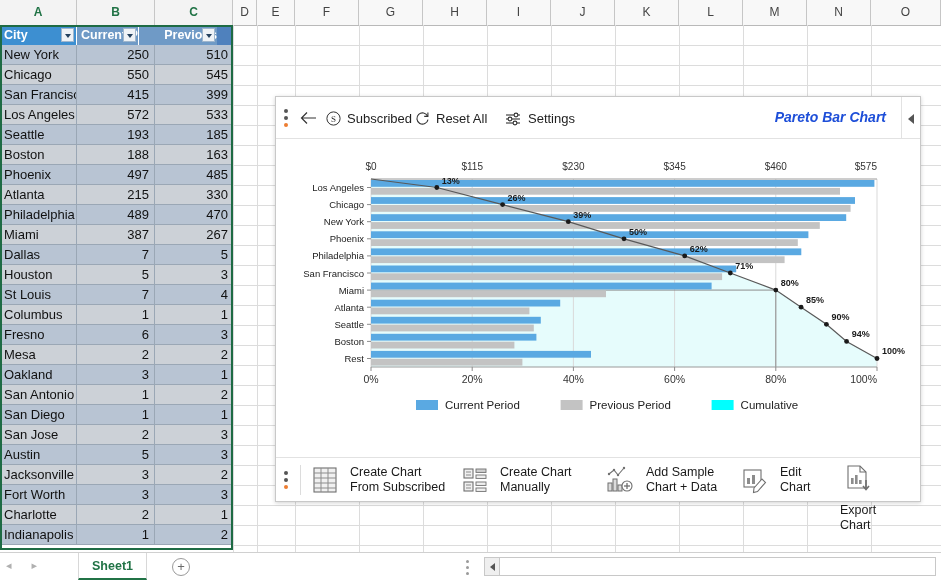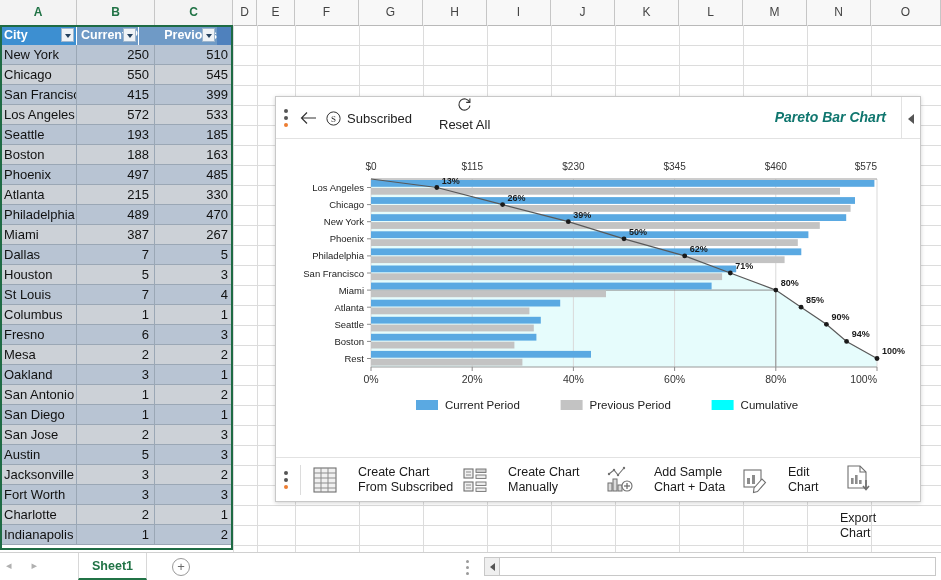--- a/index.html
+++ b/index.html
@@ -67,34 +67,34 @@
   .panel{position:absolute;left:275px;top:96px;width:646px;height:406px;background:#fff;
       border:1px solid #c8c8c8;box-shadow:0 1px 4px rgba(0,0,0,.18);box-sizing:border-box;}
   .panel-top{position:relative;height:42px;border-bottom:1px solid #e2e2e2;box-sizing:border-box;}
   .grip{position:absolute;left:8px;top:12px;width:4px;}
   .grip i{display:block;width:4px;height:4px;border-radius:50%;background:#555;margin-bottom:3px;}
   .grip i.o{background:#ed7d31;}
   .tbtn{position:absolute;top:0;height:42px;display:flex;align-items:center;gap:6px;
       font-size:13px;color:#222;white-space:nowrap;}
   .tbtn .lbl{line-height:1;}
   .ico{display:inline-block;color:#333;}
-  .brand{position:absolute;right:34px;top:12px;font-size:14px;font-weight:bold;font-style:italic;color:#0f766e;}
+  .brand{position:absolute;right:34px;top:12px;font-size:14px;font-weight:bold;font-style:italic;color:#1d4ed8;}
   .collapse{position:absolute;right:0;top:0;width:19px;height:42px;border-left:1px solid #e2e2e2;box-sizing:border-box;}
   .collapse:after{content:"";position:absolute;left:6px;top:17px;border-top:5px solid transparent;
       border-bottom:5px solid transparent;border-right:6px solid #555;}
 
   .chart-wrap{position:relative;height:318px;}
   .chart-title{position:absolute;left:0;right:0;top:10px;text-align:center;font-size:14.5px;font-weight:bold;color:#111;}
 
   .panel-bottom{position:relative;height:44px;border-top:1px solid #e2e2e2;box-sizing:border-box;}
   .grip2{position:absolute;left:8px;top:13px;width:4px;}
   .grip2 i{display:block;width:4px;height:4px;border-radius:50%;background:#555;margin-bottom:3px;}
   .grip2 i.o{background:#ed7d31;}
   .vsep{position:absolute;top:7px;width:1px;height:30px;background:#dcdcdc;}
-  .bbtn{position:absolute;top:5px;height:34px;display:flex;align-items:center;gap:20px;}
+  .bbtn{position:absolute;top:5px;height:34px;display:flex;align-items:center;gap:12px;}
   .bbtn .txt{font-size:12.5px;color:#1a1a1a;line-height:15px;white-space:nowrap;}
 
   svg{display:block;}
   .noselect{user-select:none;}
 </style>
 </head>
 <body>
 <div id="root" class="noselect">
 
 <div class="sheet">
@@ -340,30 +340,43 @@
     <div class="tbtn" style="left:50px;">
       <span class="ico">
         <svg width="15" height="15" viewBox="0 0 15 15">
               <circle cx="7.5" cy="7.5" r="6.6" fill="none" stroke="#333" stroke-width="1"></circle>
               <text x="7.5" y="11" text-anchor="middle" font-size="9" font-family="Liberation Serif, serif" fill="#333">S</text>
             </svg>
       </span>
       <span class="lbl">Subscribed</span>
     </div>
 
-    <div class="tbtn" style="left:163px;flex-direction:column;">
+    <div class="tbtn" style="left:139px;">
       <span class="ico">
         <svg width="15" height="15" viewBox="0 0 15 15">
               <path d="M12.6 5.2 A5.6 5.6 0 1 0 13 8.6" fill="none" stroke="#333" stroke-width="1.1"></path>
               <path d="M12.9 1.6 L12.9 5.4 L9.2 5.4" fill="none" stroke="#333" stroke-width="1.1"></path>
             </svg>
       </span>
       <span class="lbl">Reset All</span>
     </div>
 
+    <div class="tbtn" style="left:229px;">
+      <span class="ico">
+        <svg width="17" height="15" viewBox="0 0 17 15">
+          <line x1="1" y1="4" x2="15" y2="4" stroke="#333" stroke-width="1.1"></line>
+          <line x1="1" y1="8" x2="15" y2="8" stroke="#333" stroke-width="1.1"></line>
+          <line x1="1" y1="12" x2="15" y2="12" stroke="#333" stroke-width="1.1"></line>
+          <circle cx="11" cy="4" r="1.9" fill="#fff" stroke="#333" stroke-width="1.1"></circle>
+          <circle cx="5" cy="8" r="1.9" fill="#fff" stroke="#333" stroke-width="1.1"></circle>
+          <circle cx="10" cy="12" r="1.9" fill="#fff" stroke="#333" stroke-width="1.1"></circle>
+        </svg>
+      </span>
+      <span class="lbl">Settings</span>
+    </div>
 
     <div class="brand">Pareto Bar Chart</div>
     <div class="collapse"></div>
   </div>
 
   <div class="chart-wrap">
     <svg id="chart" width="644" height="290" viewBox="0 0 644 290">
           <path d="M 95 40 L 160.8 48.5 L 226.6 65.6 L 292.3 82.7 L 348.0 99.8 L 408.7 116.9 L 454.3 134.0 L 499.8 151.1 L 525.1 168.2 L 550.4 185.3 L 570.6 202.4 L 601.0 219.5 L 601.0 228 L 95 228 Z" fill="#e6fcfc" stroke="none"></path>
           <line x1="95" y1="40" x2="95" y2="228" stroke="#d9d9d9" stroke-width="1"></line>
           <text x="95" y="31" font-family="Liberation Sans, sans-serif" font-size="10" fill="#333" text-anchor="middle">$0</text>

